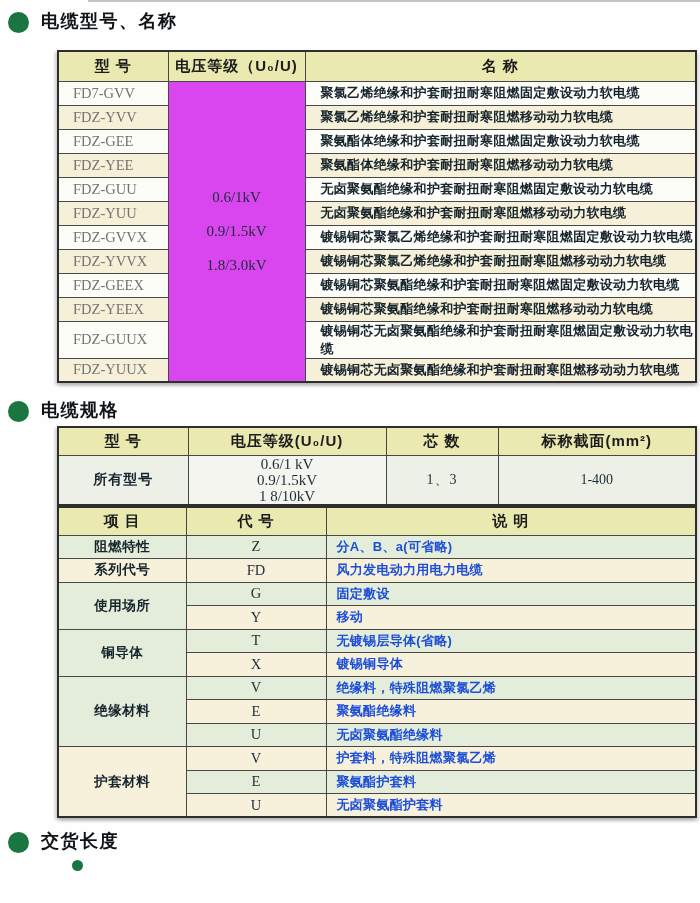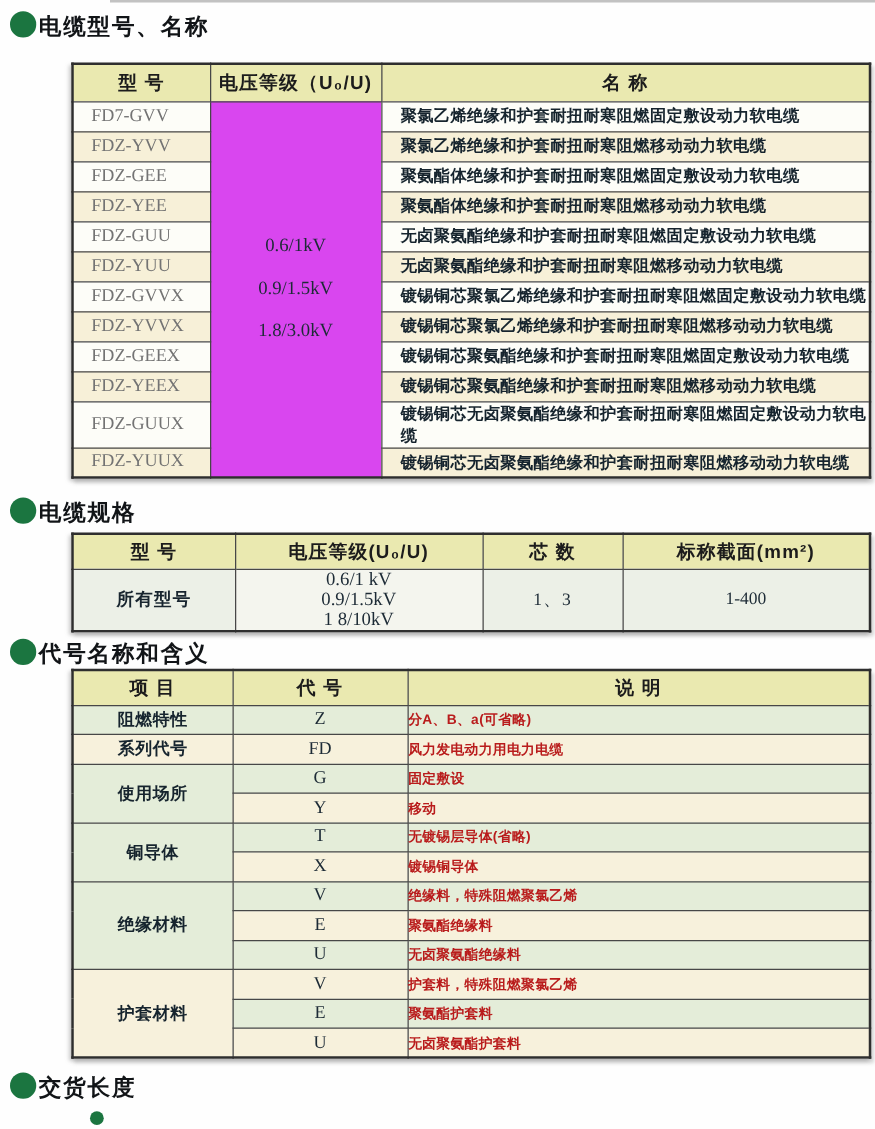--- a/index.html
+++ b/index.html
@@ -9,21 +9,21 @@
     width:700px; height:903px;
     background:#fefefe;
     font-family:"Liberation Sans", sans-serif;
     overflow:hidden;
   }
   .scan-top-line {
     position:absolute; top:0; left:88px; right:0; height:2px;
     background:#8f8f8f; opacity:.55;
   }
   
-  .sec-title { display:flex; align-items:flex-start; gap:2px; margin-left:8px; }
+  .sec-title { display:flex; align-items:flex-end; gap:12px; margin-left:8px; }
   .sec-title .dot-lg {
     width:21px; height:21px; border-radius:50%;
     background:#1b7540; flex:0 0 auto;
   }
   .sec-title .title-text {
     font-size:18px; font-weight:700; color:#111417; letter-spacing:1.5px;
   }
   .mt1 { margin-top:9px; }
   .mt2 { margin-top:15px;font-family:Liberation Mono, monospace; }
   .mt3 { margin-top:5px; }
@@ -96,21 +96,21 @@
   .t3 tbody tr:nth-child(even) td { background:#f7f1dc; }
   .t3 td.group {
     text-align:center; font-size:13.5px; font-weight:600; color:#16242e;
     letter-spacing:.5px;
   }
   .t3 td.code {
     text-align:center; font-family:"Liberation Serif", serif;
     font-size:14.5px; color:#1d2b36;
   }
   .t3 td.desc {
-    font-size:11px; font-weight:600; color:#b91c1c; 
+    font-size:13px; font-weight:600; color:#1d4ed8; padding-left:10px;
     letter-spacing:.3px;
   }
 
   
   .dl { margin-top:6px; }
   .dl-item { display:flex; align-items:center; gap:7px; margin:7px 0 0 72px; }
   .dl-item .dot-sm {
     width:11px; height:11px; border-radius:50%; background:#1b7540; flex:0 0 auto;
   }
   .dl-item .dl-text {
@@ -225,24 +225,20 @@
           <div>0.6/1 kV</div>
           <div>0.9/1.5kV</div>
           <div>1 8/10kV</div>
         </td>
         <td class="cores">1、3</td>
         <td class="section">1-400</td>
       </tr>
     </tbody>
   </table>
 
-  <div class="sec-title mt3">
-    <span class="dot-lg"></span>
-    <span class="title-text">代号名称和含义</span>
-  </div>
 
   <table class="t3">
     <colgroup>
         <col class="cw-item">
         <col class="cw-code">
         <col>
       </colgroup>
     <thead>
       <tr>
         <th>项 目</th>

